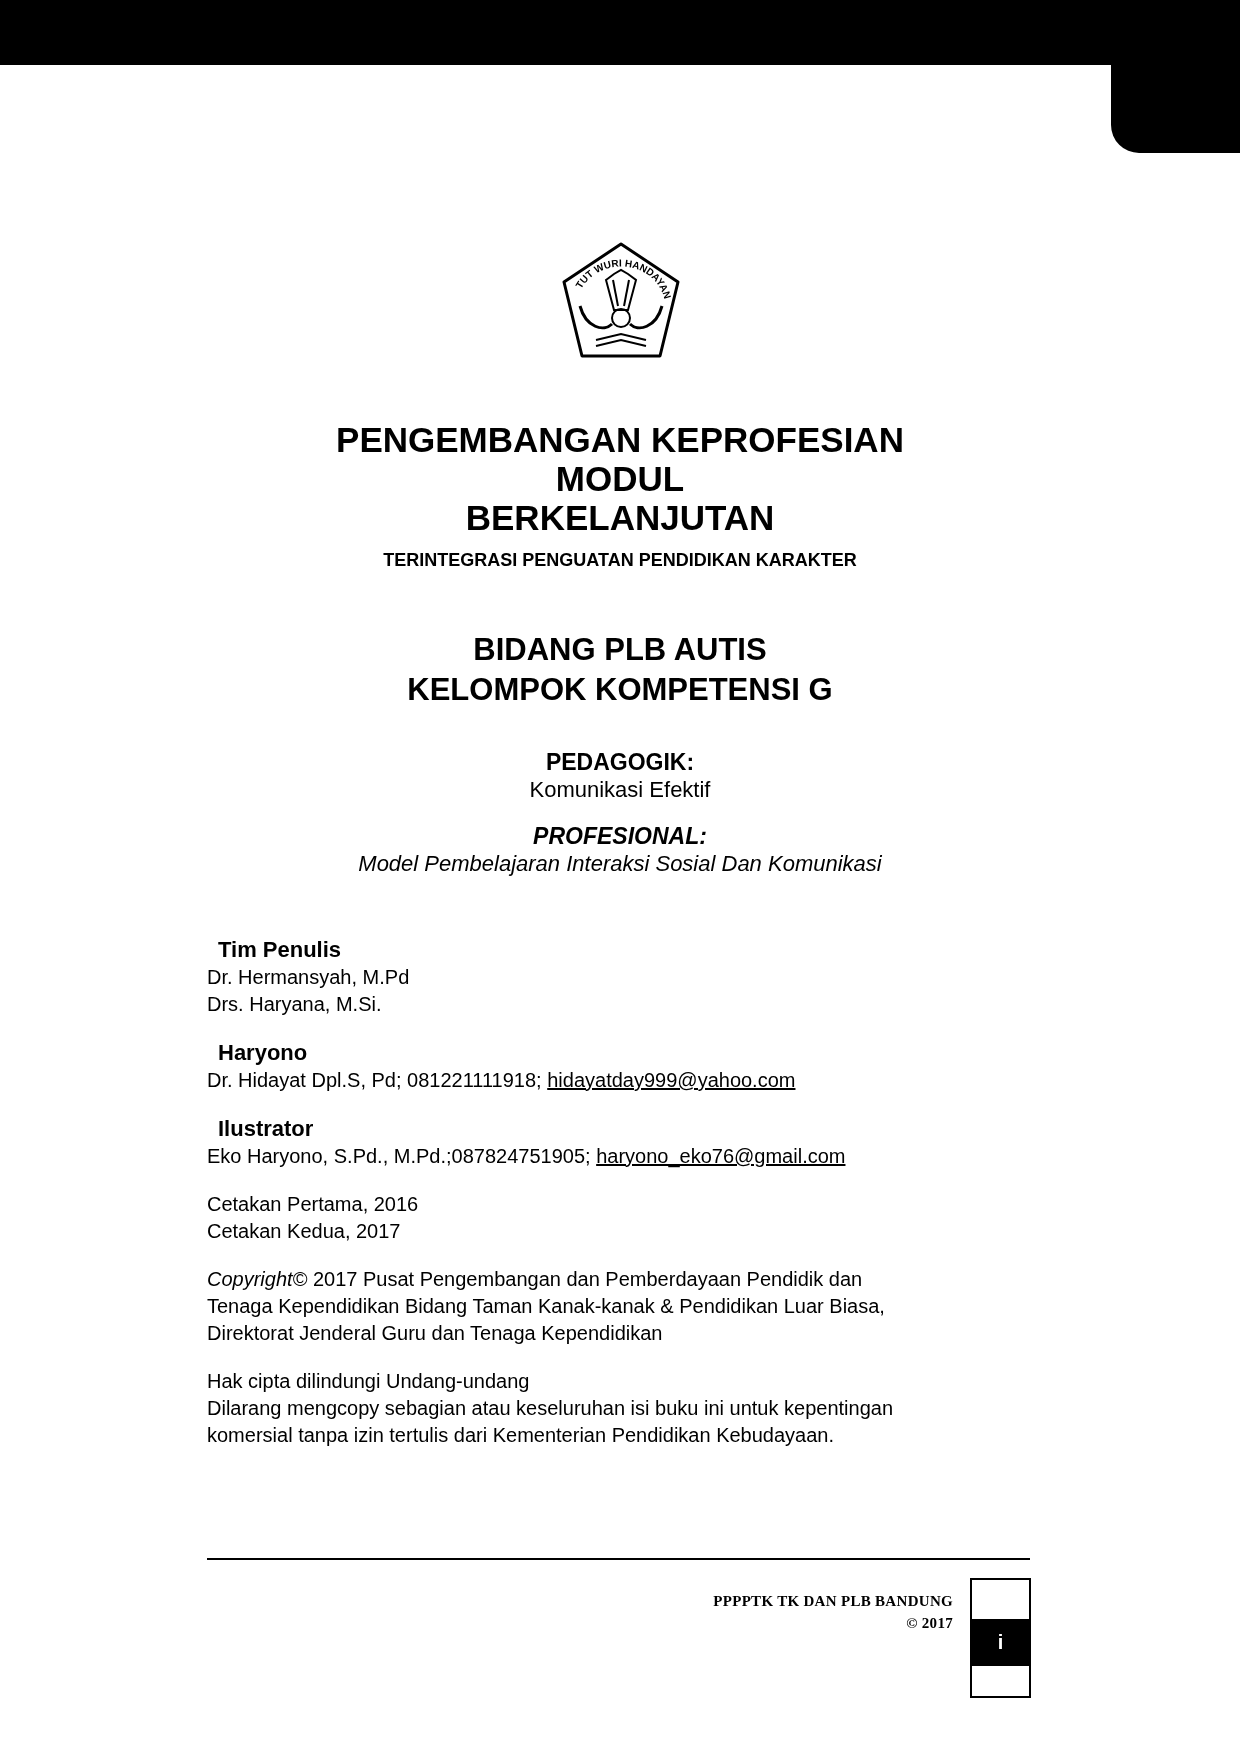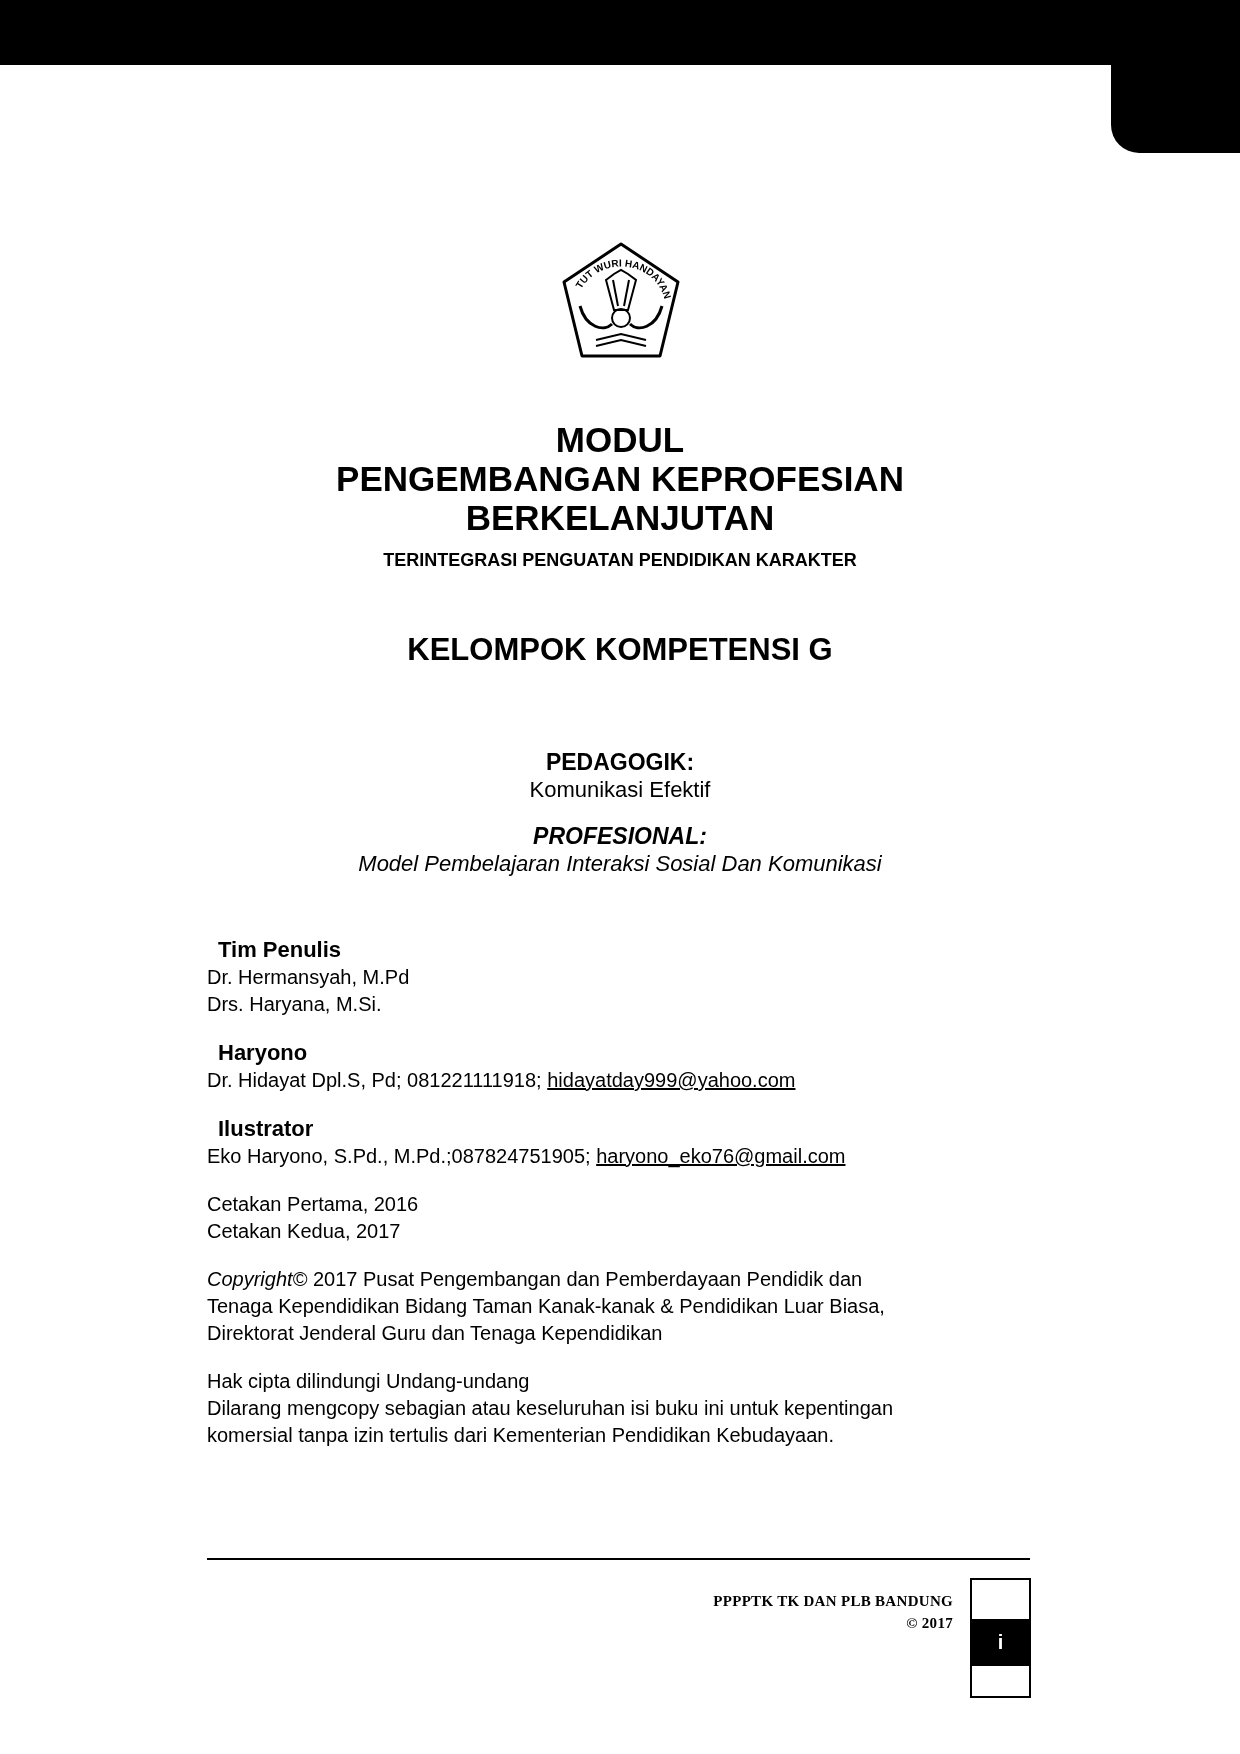--- a/index.html
+++ b/index.html
@@ -51,27 +51,28 @@
     <line x1="57" y1="40" x2="62" y2="66" stroke="#000" stroke-width="2"></line>
     <line x1="73" y1="40" x2="68" y2="66" stroke="#000" stroke-width="2"></line>
     <circle cx="65" cy="78" r="9" fill="none" stroke="#000" stroke-width="2"></circle>
     <path d="M24 66 C30 88 48 92 56 84" fill="none" stroke="#000" stroke-width="3"></path>
     <path d="M106 66 C100 88 82 92 74 84" fill="none" stroke="#000" stroke-width="3"></path>
     <path d="M40 100 L65 94 L90 100 M40 106 L65 100 L90 106" fill="none" stroke="#000" stroke-width="2"></path>
   </svg>
 </div>
 
 <div class="center-block title-main">
+  <div>PENGEMBANGAN KEPROFESIAN</div>
   <div>MODUL</div>
-  <div>PENGEMBANGAN KEPROFESIAN</div>
   <div>BERKELANJUTAN</div>
 </div>
 <div class="center-block title-sub">TERINTEGRASI PENGUATAN PENDIDIKAN KARAKTER</div>
 
 <div class="center-block bidang">
+  <div>BIDANG PLB AUTIS</div>
   <div>KELOMPOK KOMPETENSI G</div>
 </div>
 
 <div class="center-block ped">
   <div class="sec-head">PEDAGOGIK:</div>
   <div class="sec-body">Komunikasi Efektif</div>
 </div>
 
 <div class="center-block prof">
   <div class="sec-head">PROFESIONAL:</div>

